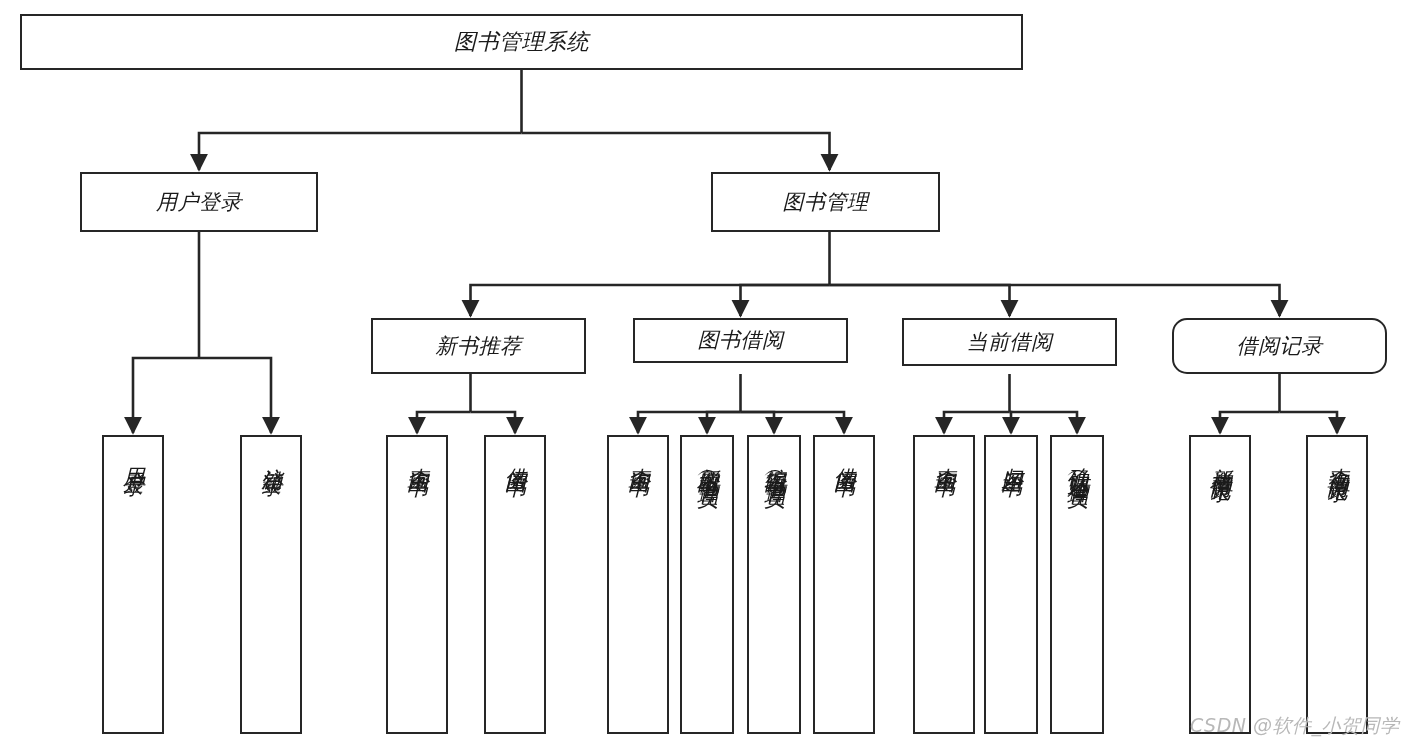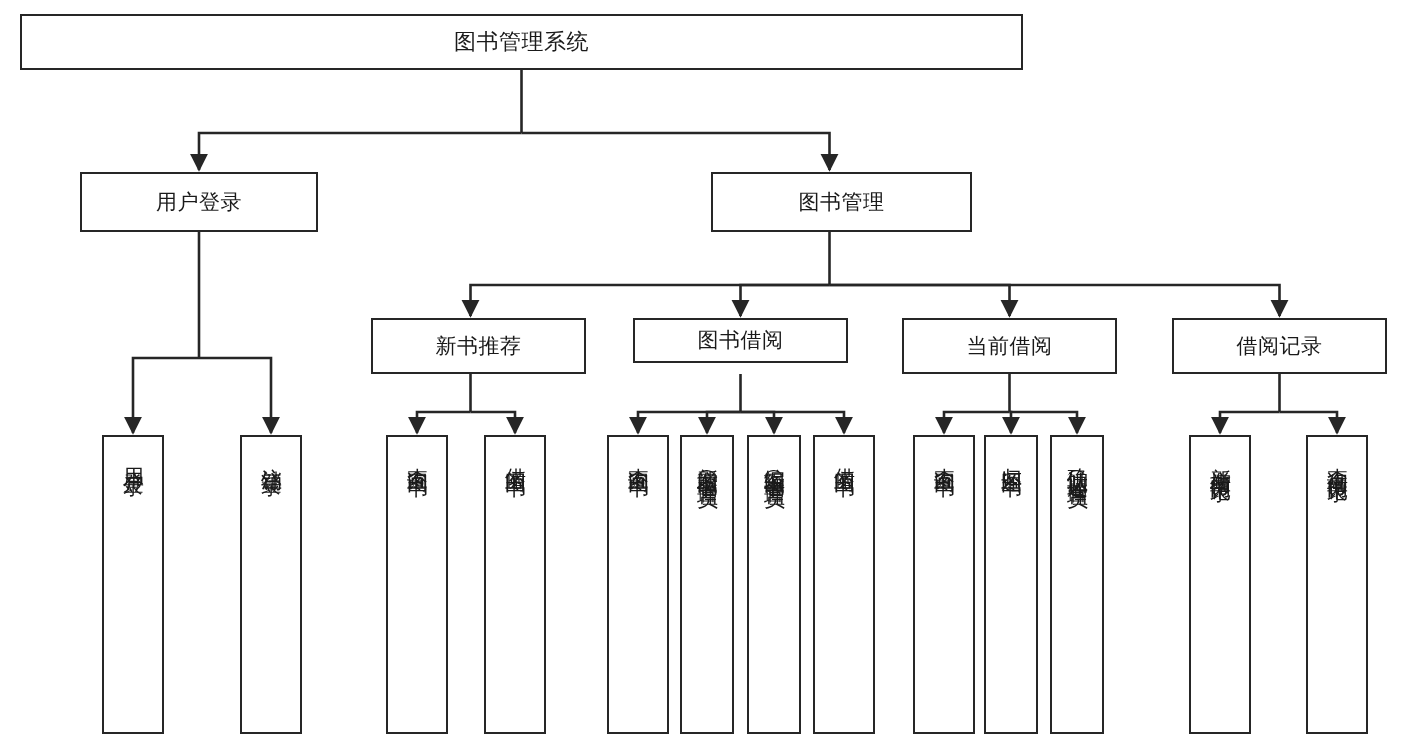--- a/index.html
+++ b/index.html
@@ -9,20 +9,21 @@
   }
   body {
     font-family: "DejaVu Sans", "Liberation Sans", sans-serif;
   }
   #canvas {
     position: relative;
     width: 1405px;
     height: 747px;
     background: #ffffff;
     overflow: hidden;
+    font-style: italic;
   }
   svg.edges {
     position: absolute;
     left: 0;
     top: 0;
     width: 1405px;
     height: 747px;
     pointer-events: none;
   }
   .node {
@@ -104,33 +105,33 @@
         <path d="M 1279.5 412 L 1337 412 L 1337 433" marker-end="url(#arrow)"></path>
       </g>
   </svg>
   <div id="node-layer">
       <div class="node root" style="left: 20px; top: 14px; width: 1003px; height: 56px;">
         <span class="label">图书管理系统</span>
       </div>
       <div class="node" style="left: 80px; top: 172px; width: 238px; height: 60px;">
         <span class="label">用户登录</span>
       </div>
-      <div class="node" style="left: 711px; top: 172px; width: 261px; height: 60px;">
+      <div class="node" style="left: 711px; top: 172px; width: 229px; height: 60px;">
         <span class="label">图书管理</span>
       </div>
       <div class="node" style="left: 363px; top: 318px; width: 215px; height: 56px; margin-left: 8px;">
         <span class="label">新书推荐</span>
       </div>
       <div class="node" style="left: 633px; top: 318px; width: 215px; height: 45px;">
         <span class="label">图书借阅</span>
       </div>
-      <div class="node" style="left: 902px; top: 318px; width: 215px; height: 56px; align-items: center;">
+      <div class="node" style="left: 902px; top: 318px; width: 215px; height: 48px; align-items: center;">
         <span class="label">当前借阅</span>
       </div>
-      <div class="node" style="left: 1172px; top: 318px; width: 215px; height: 56px;">
+      <div class="node" style="left: 1172px; top: 318px; width: 215px; height: 56px; border-radius: 15px;">
         <span class="label">借阅记录</span>
       </div>
       <div class="node vertical" style="left: 102px; top: 435px; width: 62px; height: 299px;">
         <span class="label">用户登录</span>
       </div>
       <div class="node vertical" style="left: 240px; top: 435px; width: 62px; height: 299px;">
         <span class="label">注销登录</span>
       </div>
       <div class="node vertical" style="left: 386px; top: 435px; width: 62px; height: 299px;">
         <span class="label">查询图书</span>
@@ -159,13 +160,14 @@
       <div class="node vertical" style="left: 1050px; top: 435px; width: 54px; height: 299px;">
         <span class="label">确认归还（管理员）</span>
       </div>
       <div class="node vertical" style="left: 1189px; top: 435px; width: 62px; height: 299px;">
         <span class="label">新增借阅记录</span>
       </div>
       <div class="node vertical" style="left: 1306px; top: 435px; width: 62px; height: 299px;">
         <span class="label">查询借阅记录</span>
       </div>
     </div>
+  <div class="watermark" style="left: 1190px; top: 713px;">CSDN @软件_小贺同学</div>
 </div>
 
 </body></html>

